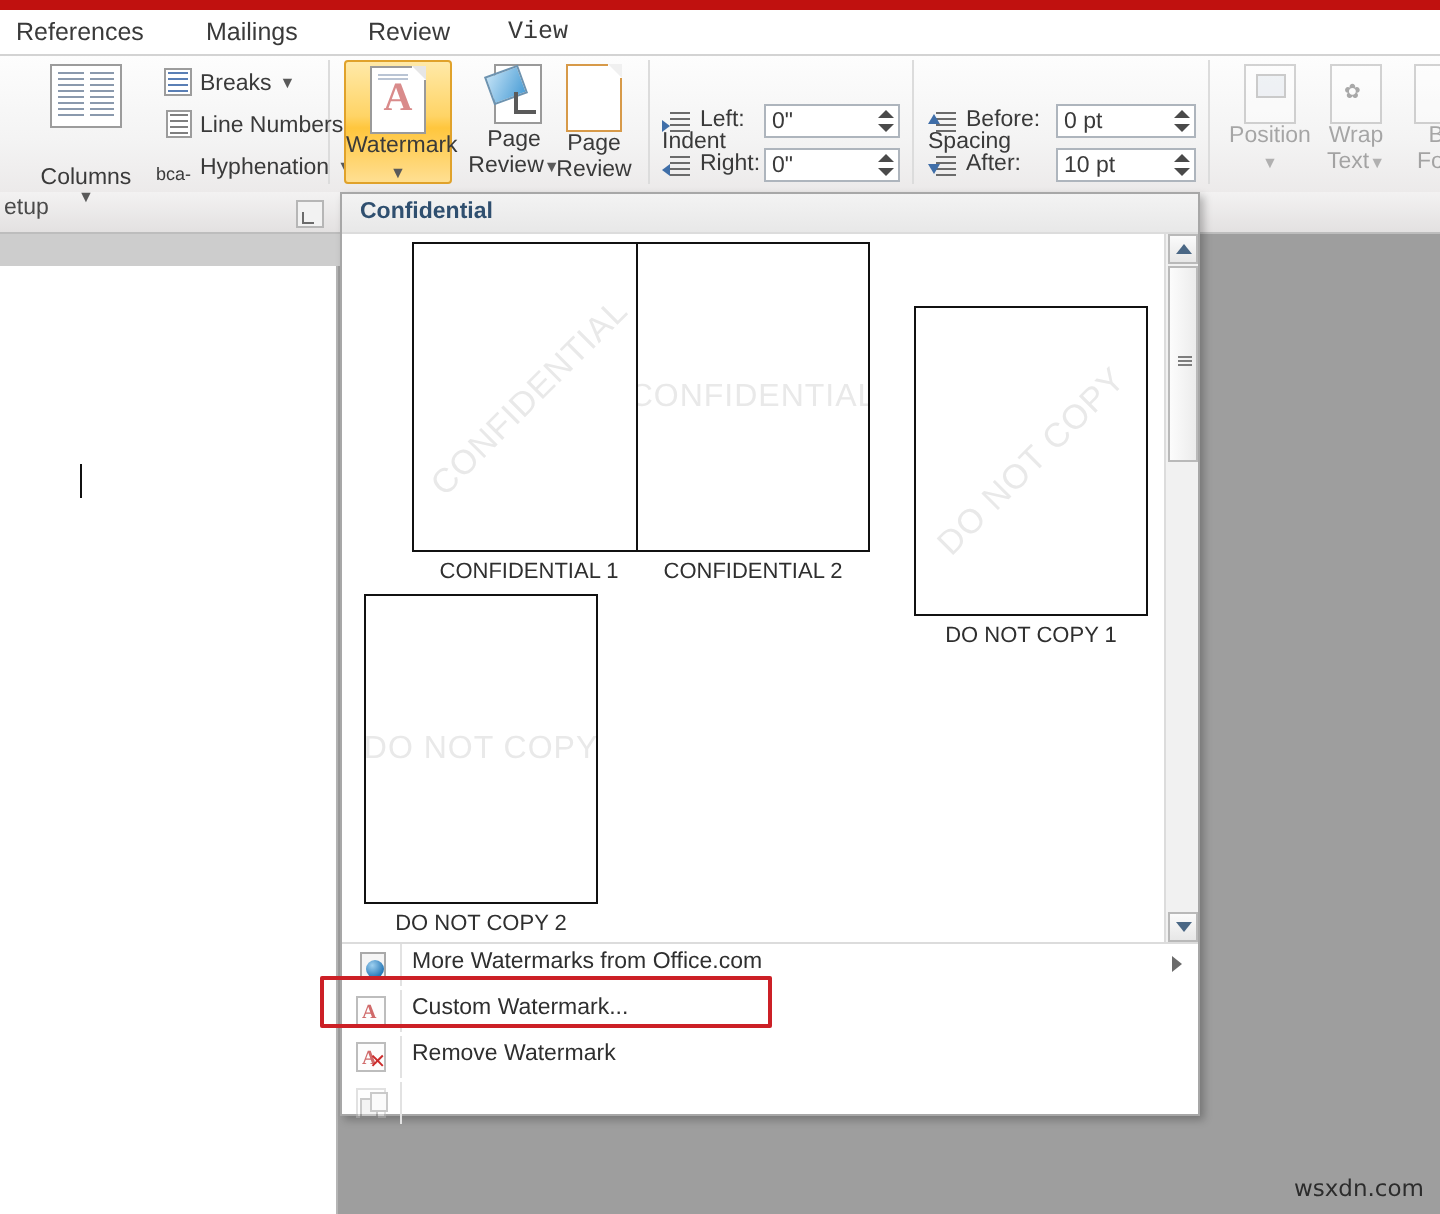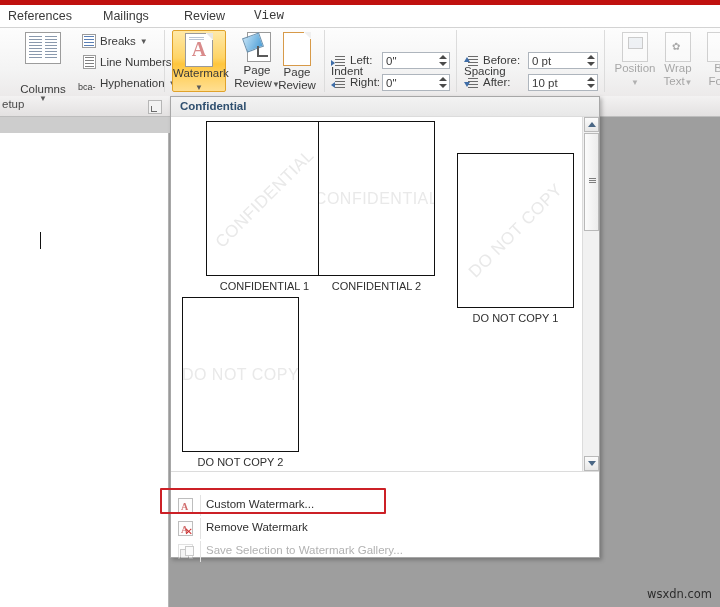--- a/index.html
+++ b/index.html
@@ -330,20 +330,31 @@
     <div class="sthumb">
         <span class="grip"></span>
       </div>
     <div class="sbtn dn">
         <span class="ar"></span>
       </div>
   </div>
 
   <div class="gal-menu">
 
+    <div class="mi" style="top:0;">
+      <div class="icobox">
+        <div class="micon globe">
+            <div class="gl1"></div>
+            <div class="gl2"></div>
+          </div>
+      </div>
+      <div class="sep"></div>
+      <div class="lbl">More Watermarks from Office.com</div>
+      <div class="sub"></div>
+    </div>
 
     <div class="mi" style="top:23px;">
       <div class="icobox">
         <div class="micon">
             <span class="micA">A</span>
           </div>
       </div>
       <div class="sep"></div>
       <div class="lbl">Custom Watermark...</div>
     </div>
@@ -360,20 +371,19 @@
     </div>
 
     <div class="mi disabled" style="top:69px;">
       <div class="icobox">
         <div class="micon" style="opacity:.45">
             <span style="position:absolute;left:1px;top:4px;width:7px;height:8px;border:1px solid #8b8b8b;background:#e8e8e8;"></span>
             <span style="position:absolute;left:6px;top:1px;width:7px;height:8px;border:1px solid #8b8b8b;background:#f7f7f7;"></span>
           </div>
       </div>
       <div class="sep"></div>
-      <div class="lbl">Save Selection to Watermark Gallery...</div>
     </div>
   </div>
 </div>
 
 <div class="hilite" style="border-color: rgb(204, 32, 38);"></div>
 
 <div class="wsx">wsxdn.com</div>
 
 </body></html>

